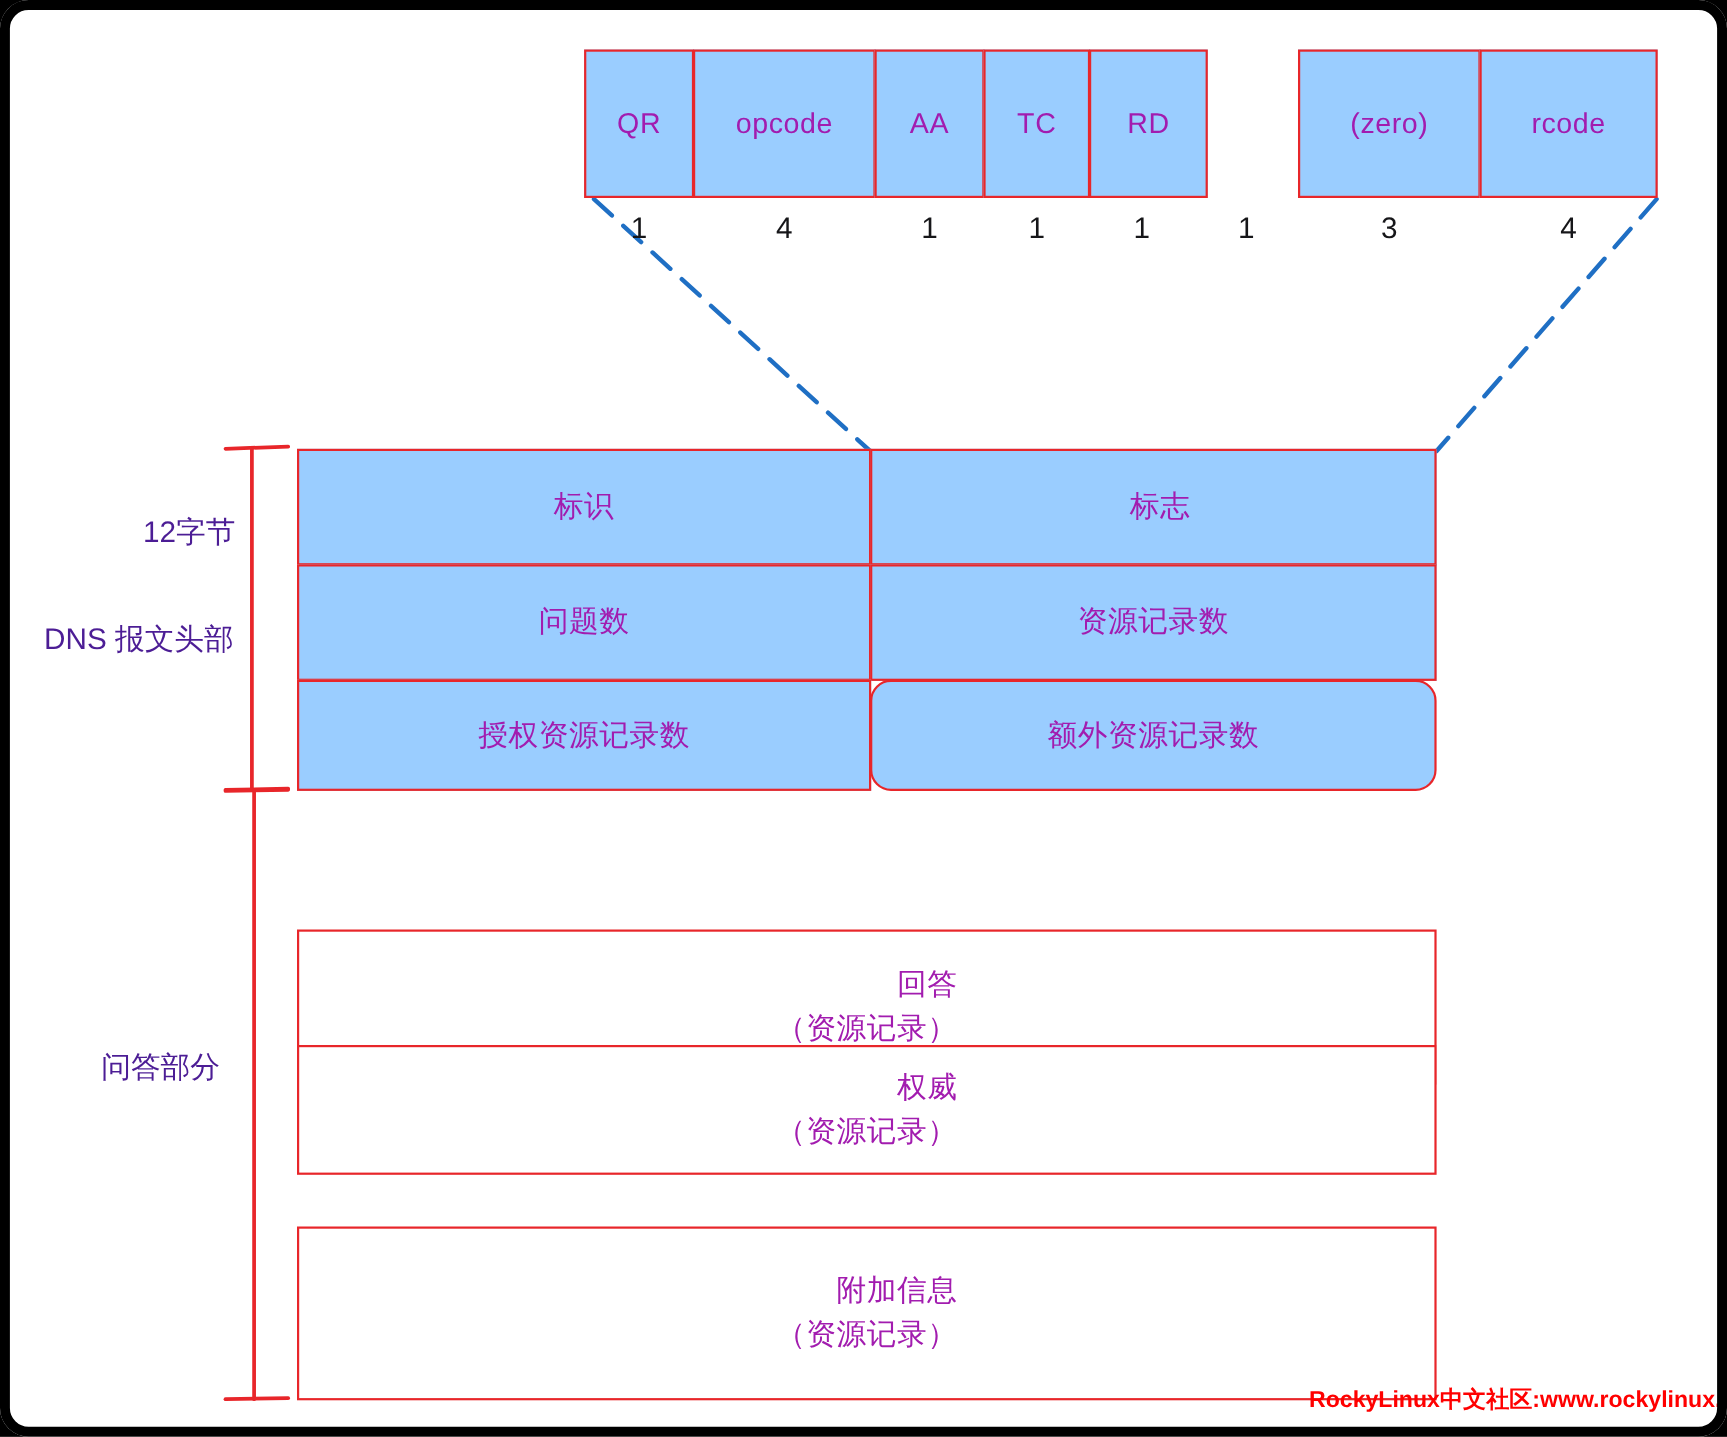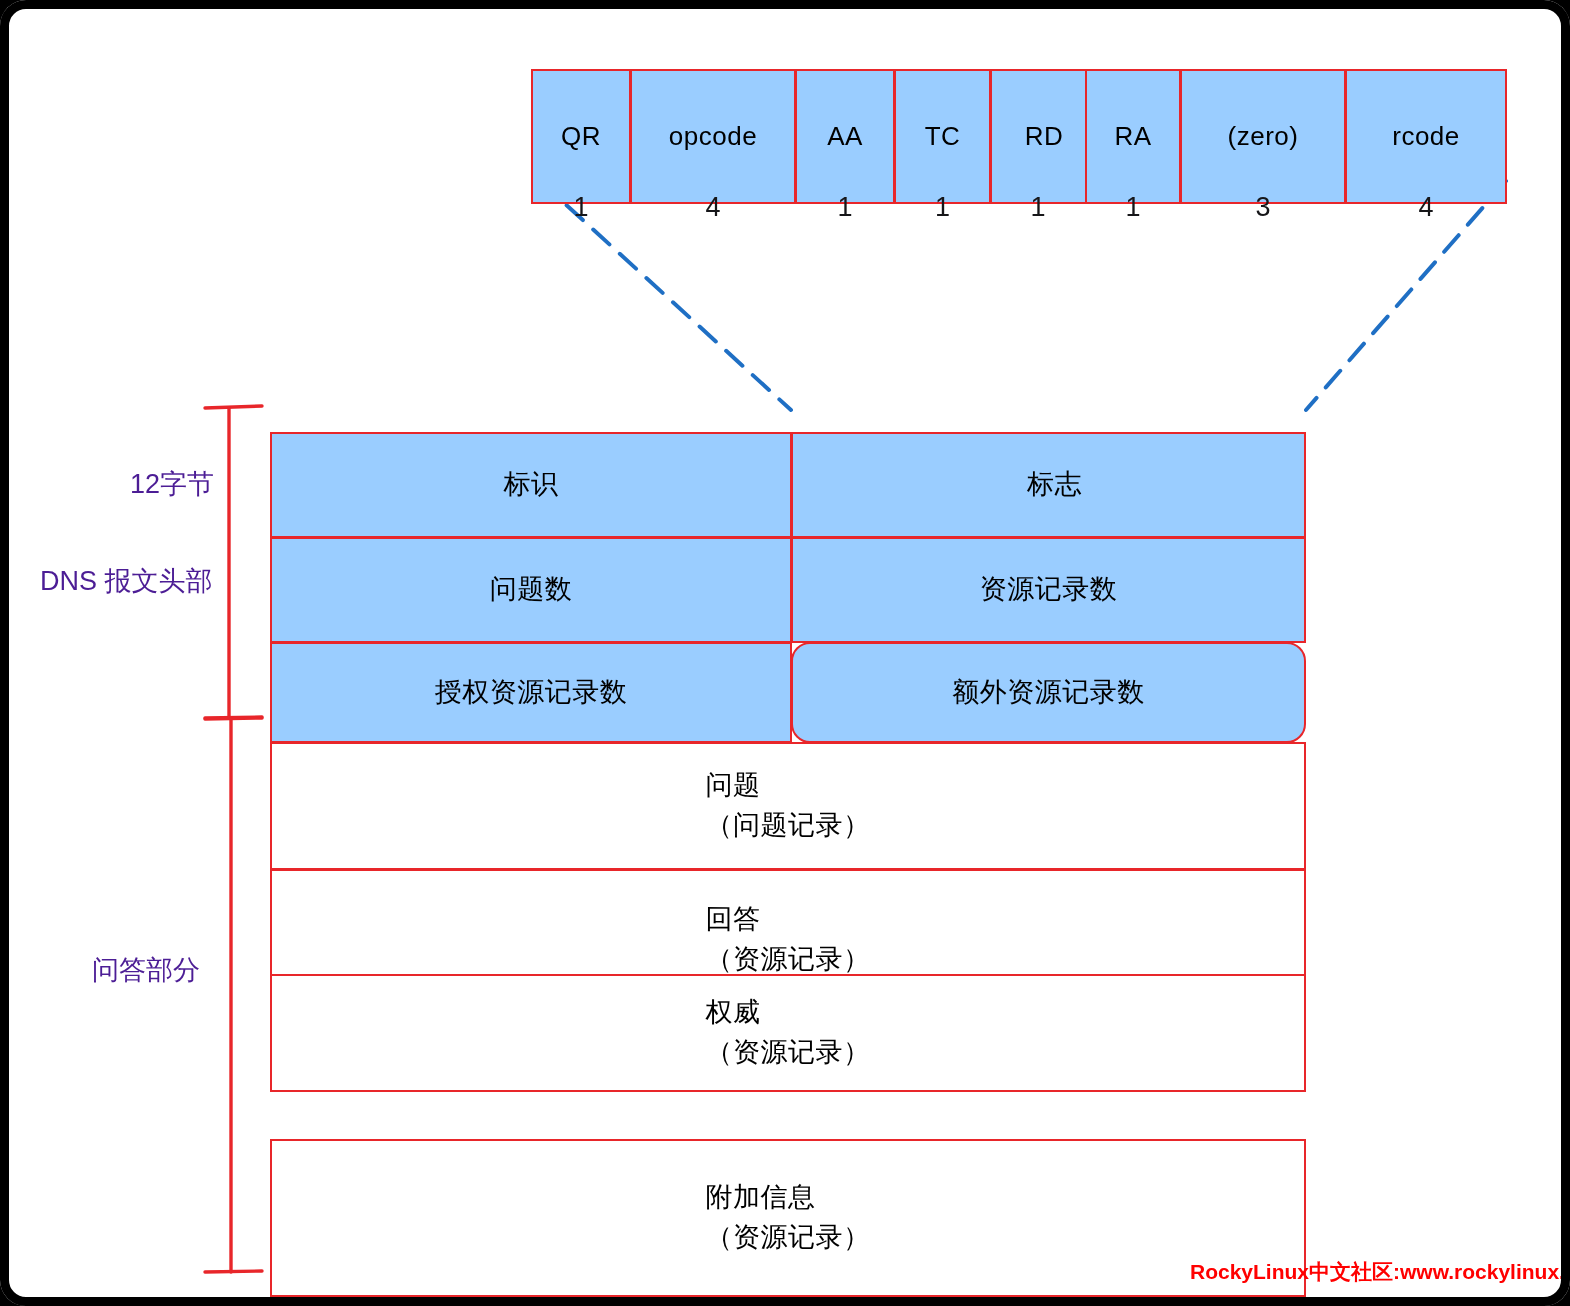--- a/index.html
+++ b/index.html
@@ -35,26 +35,25 @@
     pointer-events: none;
   }
 
   
   .cell {
     position: absolute;
     box-sizing: border-box;
     display: flex;
     align-items: center;
     justify-content: center;
-    text-align: left;
-    color: #000000;
+    text-align: right;
+    color: #a21caf;
     font-size: 25px;
     letter-spacing: 0.5px;
     line-height: 1.25;
-    margin-top: 24px;
   }
   .blue {
     background: #9acdff;
     border: 2.5px solid #e8262a;
   }
   .white {
     background: #ffffff;
     border: 2px solid #e8262a;
   }
 
@@ -136,21 +135,20 @@
     </g>
   </svg>
 
   <div id="bitbar-wrap">
 
     <div class="cell blue bitcell" style="left:531px;  width:100px;">QR</div>
     <div class="cell blue bitcell" style="left:630px;  width:166px;">opcode</div>
     <div class="cell blue bitcell" style="left:795px;  width:100px;">AA</div>
     <div class="cell blue bitcell" style="left:894px;  width:97px;">TC</div>
     <div class="cell blue bitcell" style="left:990px;  width:108px;">RD</div>
-    <div class="cell blue bitcell" style="left:1085px; width:96px;">RA</div>
     <div class="cell blue bitcell" style="left:1180px; width:166px;">(zero)</div>
     <div class="cell blue bitcell" style="left:1345px; width:162px;">rcode</div>
 
     <div class="bitnum" style="left:531px;  width:100px;">1</div>
     <div class="bitnum" style="left:630px;  width:166px;">4</div>
     <div class="bitnum" style="left:795px;  width:100px;">1</div>
     <div class="bitnum" style="left:894px;  width:97px;">1</div>
     <div class="bitnum" style="left:990px;  width:96px;">1</div>
     <div class="bitnum" style="left:1085px; width:96px;">1</div>
     <div class="bitnum" style="left:1180px; width:166px;">3</div>
@@ -161,26 +159,20 @@
 
     <div class="cell blue hdrcell" style="left:270px; top:408px; width:522px; height:106px;">标识</div>
     <div class="cell blue hdrcell" style="left:791px; top:408px; width:515px; height:106px;padding-left:12px;">标志</div>
 
     <div class="cell blue hdrcell" style="left:270px; top:513px; width:522px; height:106px;">问题数</div>
     <div class="cell blue hdrcell" style="left:791px; top:513px; width:515px; height:106px;">资源记录数</div>
 
     <div class="cell blue hdrcell" style="left:270px; top:618px; width:522px; height:101px;">授权资源记录数</div>
     <div class="cell blue hdrcell" style="left:791px; top:618px; width:515px; height:101px;border-radius:19px;">额外资源记录数</div>
 
-    <div class="cell white bodycell" style="left:270px; top:718px; width:1036px; height:128px;">
-      <span class="lines">
-        <span class="l1">问题</span>
-        <span class="l2">（问题记录）</span>
-      </span>
-    </div>
 
     <div class="cell white bodycell" style="left:270px; top:845px; width:1036px; height:141px;">
       <span class="lines">
         <span class="l1">回答</span>
         <span class="l2">（资源记录）</span>
       </span>
     </div>
 
     <div class="cell white bodycell" style="left:270px; top:950px; width:1036px; height:118px;">
       <span class="lines">

